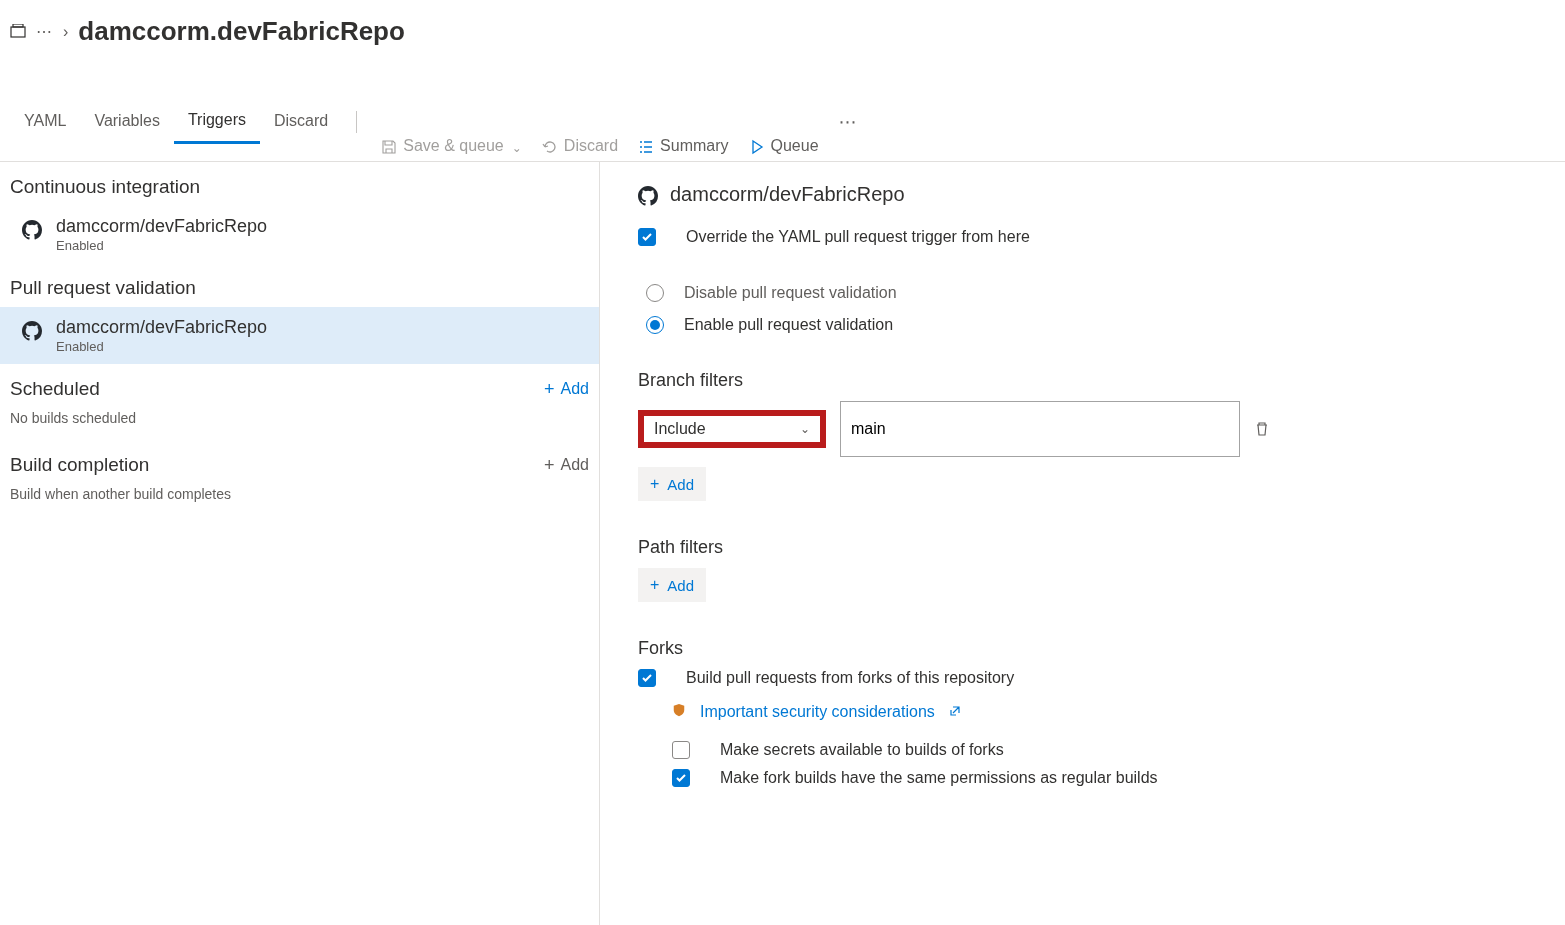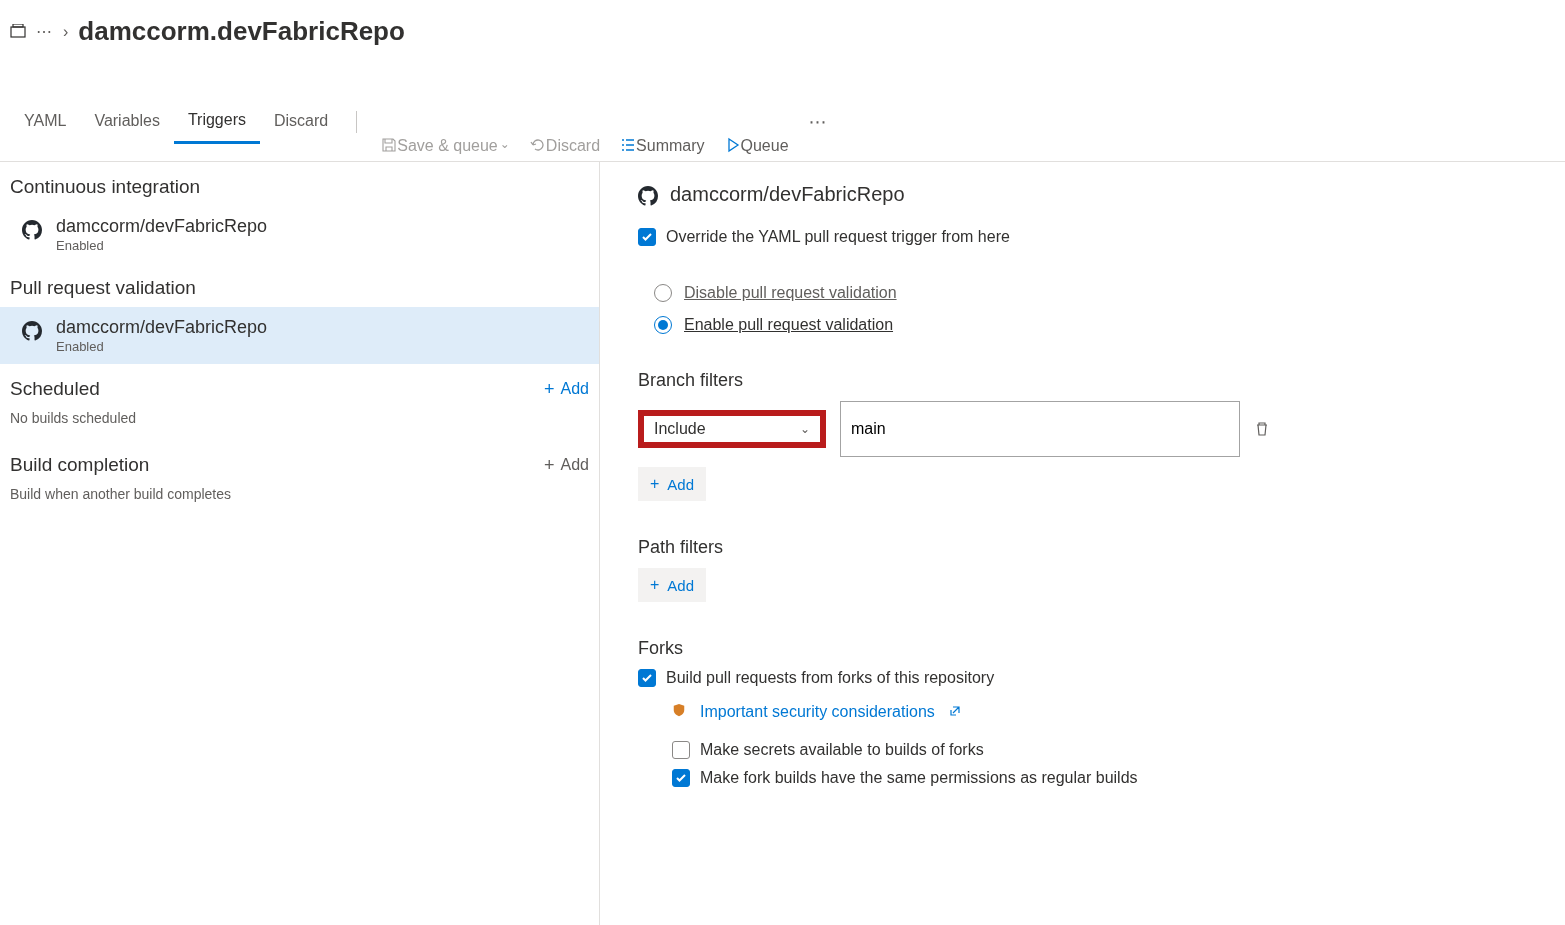--- a/index.html
+++ b/index.html
@@ -10,21 +10,21 @@
   .bc-icon { width: 16px; height: 16px; }
   .bc-dots { color: #605e5c; font-size: 16px; letter-spacing: 1px; }
   .bc-sep { color: #605e5c; font-size: 16px; }
   .bc-title { font-size: 26px; font-weight: 600; color: #323130; }
   
   
   .tabbar { display: flex; align-items: center; gap: 0; padding: 0 10px; border-bottom: 1px solid #e1dfdd; margin-top: 24px; }
   .tab { padding: 10px 14px 12px; color: #605e5c; cursor: pointer; font-size: 16px; }
   .tab.active { color: #323130; border-bottom: 3px solid #0078d4; font-weight: 400; }
   .tb-sep { width: 1px; height: 22px; background: #c8c6c4; margin: 0 14px; }
-  .tb-btn { display: inline-flex; align-items: flex-start; padding: 6px 10px; color: #605e5c; cursor: pointer; font-size: 16px; margin-top: 48px; }
+  .tb-btn { display: inline-flex; align-items: flex-end; gap: 6px; padding: 6px 10px; color: #605e5c; cursor: pointer; font-size: 16px; margin-top: 48px; }
   .tb-btn.disabled { color: #a19f9d; }
   .tb-icon { display: inline-block; width: 16px; height: 16px; }
   .tb-chev { font-size: 12px; margin-left: 2px; }
   .tb-more { font-size: 18px; letter-spacing: 1px; color: #605e5c; padding: 6px 10px; cursor: pointer; }
   
   
   .main { display: flex; }
   .left { width: 600px; border-right: 1px solid #e1dfdd; min-height: 790px; }
   .right { flex: 1; padding: 20px 28px 40px 38px; }
   
@@ -36,26 +36,26 @@
   .sect-sub { padding: 2px 10px 14px; color: #605e5c; font-size: 14px; }
   .repo-item { display: flex; align-items: flex-start; gap: 14px; padding: 10px 10px 10px 22px; cursor: pointer; }
   .repo-item.selected { background: #deecf9; }
   .gh-icon { width: 20px; height: 20px; margin-top: 4px; }
   .repo-name { font-size: 18px; }
   .repo-status { color: #605e5c; font-size: 13px; margin-top: 1px; }
   
   
   .r-header { display: flex; align-items: center; gap: 12px; margin-bottom: 22px; }
   .r-title { font-size: 20px; }
-  .check-row { display: flex; align-items: flex-start; gap: 10px; margin: 10px 0; font-size: 16px; }
+  .check-row { display: flex; align-items: flex-start; gap: 30px; margin: 10px 0; font-size: 16px; }
   .checkbox { width: 18px; height: 18px; border-radius: 3px; border: 1px solid #8a8886; display: inline-flex; align-items: center; justify-content: center; flex-shrink: 0; }
   .checkbox.checked { background: #0078d4; border-color: #0078d4; }
   .checkbox.checked svg { width: 12px; height: 12px; }
   
-  .radio-row { display: flex; align-items: center; gap: 12px; margin: 14px 16px; font-size: 16px; color: #605e5c; text-decoration: underline; }
+  .radio-row { display: flex; align-items: center; gap: 20px; margin: 14px 8px; font-size: 16px; color: #605e5c; }
   .radio-row.on { color: #323130; align-items: flex-end; }
   .radio { width: 18px; height: 18px; border-radius: 50%; border: 1px solid #8a8886; display: inline-flex; align-items: center; justify-content: center; flex-shrink: 0; }
   .radio.on { border-color: #0078d4; }
   .radio.on::after { content: ""; width: 10px; height: 10px; background: #0078d4; border-radius: 50%; }
   
   .r-sect-title { font-size: 18px; margin: 36px 0 10px; font-weight: 400; }
   .filter-labels { display: flex; gap: 14px; margin-bottom: 6px; font-size: 15px; color: #323130; }
   .filter-labels .c1 { width: 188px; }
   .filter-row { display: flex; align-items: center; gap: 14px; }
   .sel { width: 188px; height: 38px; border: 6px solid #b91c1c; display: flex; align-items: center; justify-content: space-between; padding: 0 10px; font-size: 16px; cursor: pointer; }

